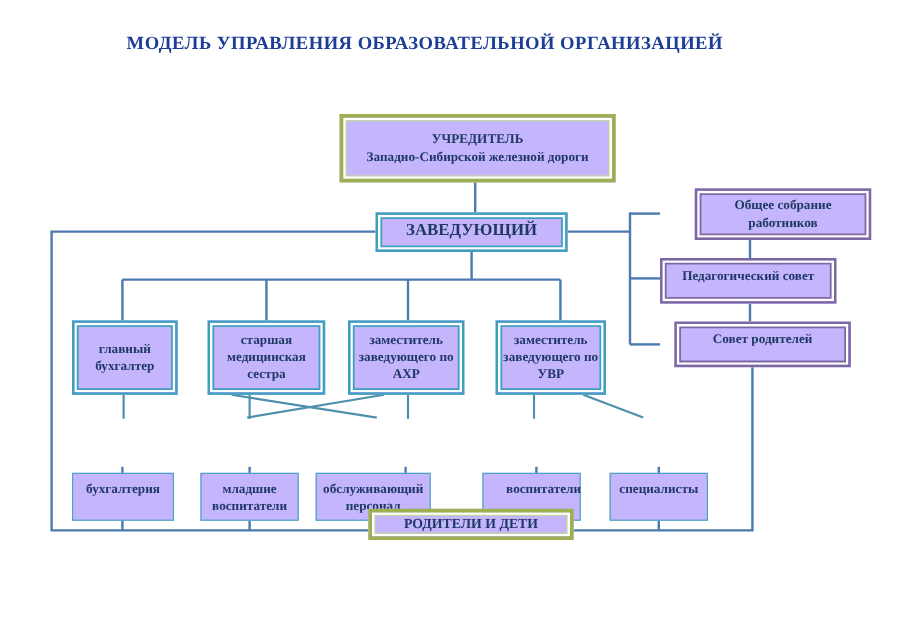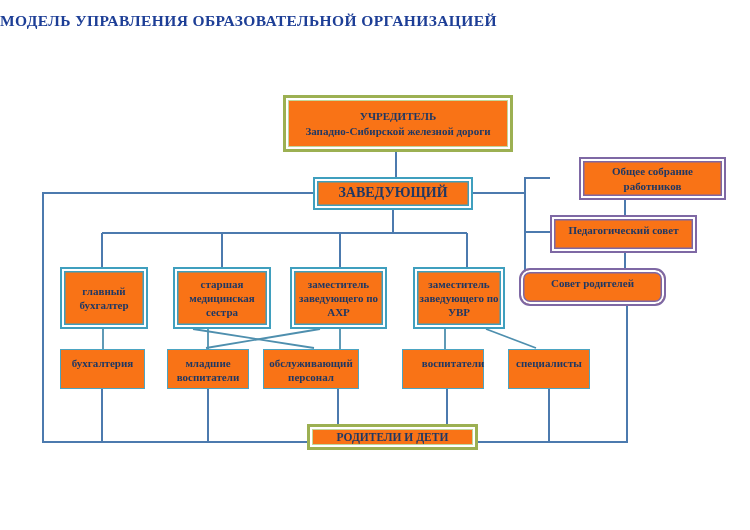--- a/index.html
+++ b/index.html
@@ -4,48 +4,50 @@
 <style>
   html,body{margin:0;padding:0;background:#ffffff;}
   .canvas{
     position:relative;
     width:750px;height:530px;
     background:#ffffff;
     font-family:"Liberation Serif","DejaVu Serif",serif;
     overflow:hidden;
   }
   .title{
-    position:absolute;left:0;top:12px;width:708px;
+    position:absolute;left:0;top:28px;width:708px;
+    text-align:center;
     font-size:15.5px;font-weight:bold;color:#1d3e96;
     letter-spacing:.4px;
   }
   svg.wires{position:absolute;left:0;top:0;width:750px;height:530px;}
   .node{
     position:absolute;
-    background:#f97316;
+    background:#c4b5fd;
     display:flex;flex-direction:column;align-items:center;justify-content:center;
     text-align:center;
     color:#1f3864;font-weight:bold;font-size:11px;line-height:1.3;
     box-sizing:border-box;
     padding:2px 4px;
   }
   .teal-double{
     border:2px solid #3f9fbe;
     box-shadow: inset 0 0 0 2px #ffffff, inset 0 0 0 3.5px #3f9fbe;
   }
   .purple-double{
     border:2px solid #7e68a4;
     box-shadow: inset 0 0 0 2px #ffffff, inset 0 0 0 3.5px #7e68a4;
   }
   .green-double{
     border:3px solid #9cb052;
     box-shadow: inset 0 0 0 2px #ffffff, inset 0 0 0 3px #c3d69b;
   }
   .teal-single{
     border:1.5px solid #4ba4c2;
+    margin-top:45px;
   }
   .top-align{justify-content:flex-start;padding-top:6px;}
 </style>
 </head>
 <body>
 
 <div class="canvas">
 
   <svg class="wires" viewBox="0 0 750 530" xmlns="http://www.w3.org/2000/svg">
     <g stroke="#4c7aae" stroke-width="2" fill="none">
@@ -99,21 +101,21 @@
   <div class="node teal-double" style="left:313px;top:177px;width:160px;height:33px;font-size:14px;">
     <span>ЗАВЕДУЮЩИЙ</span>
   </div>
 
   <div class="node purple-double" style="left:550px;top:157px;width:147px;height:43px;margin-left:29px;">
     <span>Общее собрание работников</span>
   </div>
   <div class="node purple-double top-align" style="left:550px;top:215px;width:147px;height:38px;">
     <span>Педагогический совет</span>
   </div>
-  <div class="node purple-double top-align" style="left:519px;top:268px;width:147px;height:38px;border-radius:11px;">
+  <div class="node purple-double top-align" style="left:562px;top:268px;width:147px;height:38px;">
     <span>Совет родителей</span>
   </div>
 
   <div class="node teal-double" style="left:60px;top:267px;width:88px;height:62px;">
     <span>главный бухгалтер</span>
   </div>
   <div class="node teal-double" style="left:173px;top:267px;width:98px;height:62px;">
     <span>старшая медицинская сестра</span>
   </div>
   <div class="node teal-double" style="left:290px;top:267px;width:97px;height:62px;">

